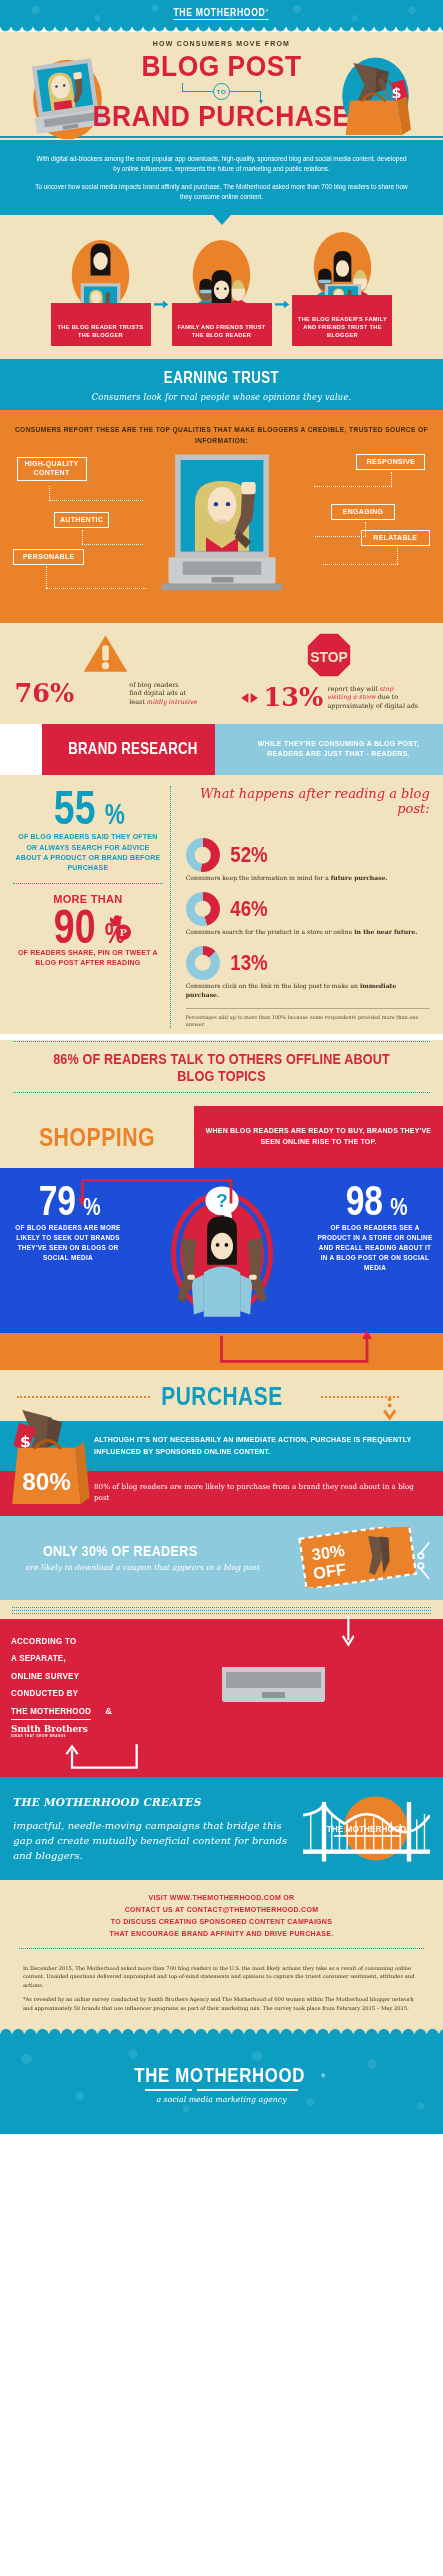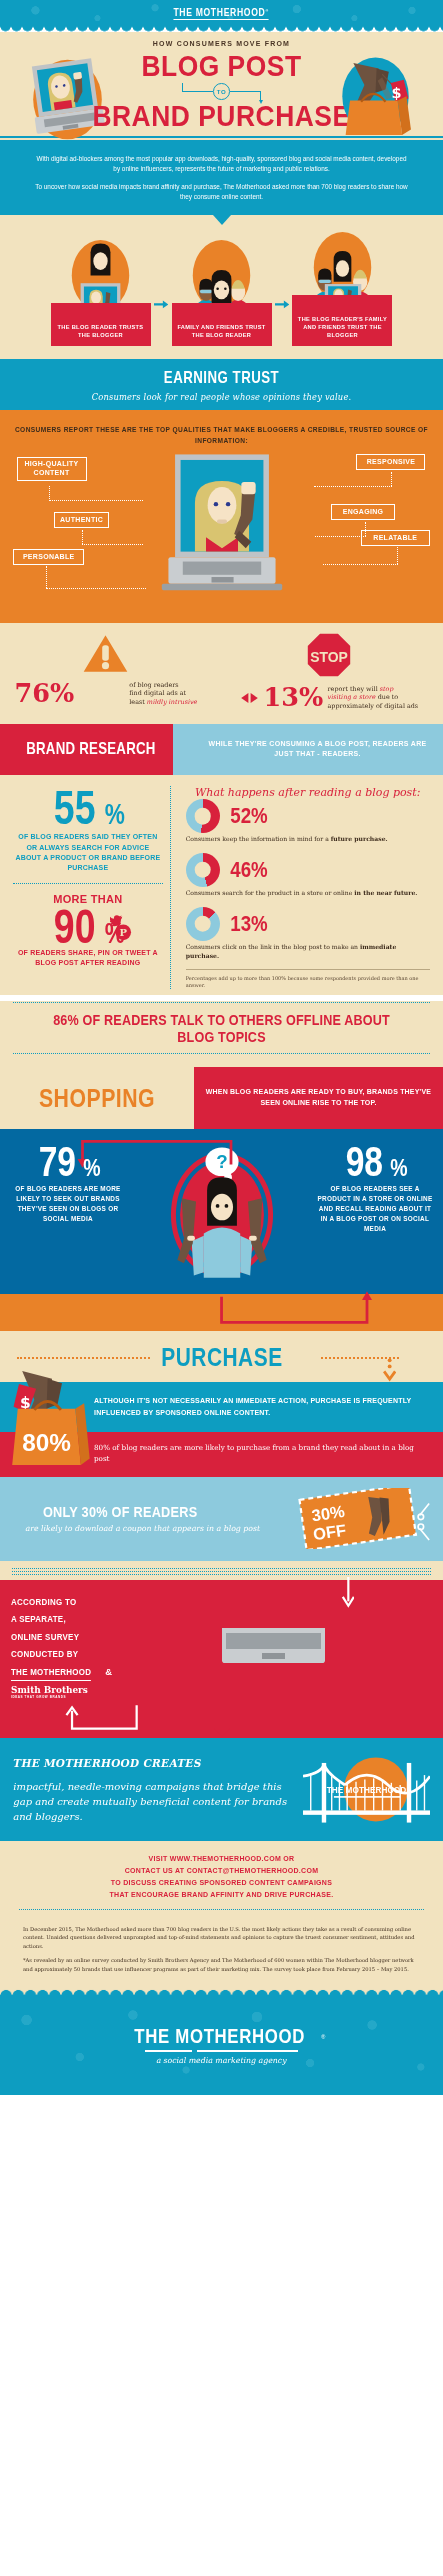--- a/index.html
+++ b/index.html
@@ -188,21 +188,21 @@
     display: flex; align-items: flex-start; justify-content: space-between;
   }
   .pct-huge {
     font-family: "DejaVu Serif", serif; color:#d8213c;
     font-size: 25.5px; font-weight: bold; line-height: 1;
   }
   .stat-copy { font-family:"DejaVu Serif",serif; font-size:6.4px; color:#3d2b1c; line-height:1.35; }
   .stat-copy em { color:#d8213c; font-style: italic; }
 
   
-  .chev-head { display: flex; align-items: stretch; height: 51px; }
+  .chev-head { display: flex; align-items: stretch; height: 51px; padding-left: 42px; }
   .chev-left {
     background: #d8213c; color: #fff; display:flex; align-items:center;
     padding-left: 10px; position: relative; width: 173px;
   }
   .chev-left h2 { font-size: 16.6px; letter-spacing: 0.3px; }
   .chev-left::after {
     content:""; position:absolute; right:-20px; top:0;
     border-top: 25.5px solid transparent; border-bottom: 25.5px solid transparent;
     border-left: 20px solid #d8213c;
   }
@@ -225,21 +225,21 @@
   .cap-teal { color:#0d9dc1; font-weight:bold; font-size:7px; line-height:1.45; letter-spacing:0.2px; margin-top:3.3px;}
   .morethan { color:#d8213c; font-weight:bold; font-size:11px; letter-spacing:0.3px; }
   .num-red {
     font-family:"Liberation Sans Narrow","Liberation Sans",sans-serif;
     color:#d8213c; font-size: 48px; font-weight:bold; line-height:.9; transform:scaleX(.78);
     display:inline-block;
   }
   .cap-red { color:#d8213c; font-weight:bold; font-size:7px; line-height:1.45; letter-spacing:0.2px; }
   .script-red {
     font-family:"DejaVu Serif",serif; font-style:italic; color:#d8213c;
-    font-size:11px; text-align:center; margin-bottom: 0;
+    font-size:13px; text-align:right; margin-bottom: 22px;
   }
   .donut-row { display:flex; align-items:center; gap:7.8px; margin-bottom: 2.2px; }
   .donut { width:34px; height:34px; border-radius:50%; position:relative; flex:0 0 34px; }
   .donut .hole { position:absolute; left:50%; top:50%; transform:translate(-50%,-50%);
     width:16.6px;height:16.6px;border-radius:50%; background:#f2e3bf; }
   .donut-pct { font-family:"Liberation Sans Narrow","Liberation Sans",sans-serif;
     color:#d8213c; font-size:22px; font-weight:bold; transform:scaleX(.85); display:inline-block;}
   .donut-copy { font-family:"DejaVu Serif",serif; font-size:6.1px; color:#3d2b1c; line-height:1.45; margin: 1.1px 0 8.9px; }
   .donut-copy b { font-weight:bold; }
   .finefoot { font-family:"DejaVu Serif",serif; font-size:5px; color:#5b4733; line-height:1.4; padding-top:4.4px; border-top:0.6px solid #b9a782; margin-top:3.3px;}
@@ -255,21 +255,21 @@
   .shop-word {
     width: 194px; display:flex; align-items:center; justify-content:center;
     color:#e98228; font-family:"Liberation Sans Narrow","Liberation Sans",sans-serif;
     font-weight:bold; font-size:26.6px; letter-spacing:0.6px; transform:scaleX(.8);
   }
   .shop-msg {
     flex:1; background:#d8213c; color:#fff; display:flex; align-items:center;
     justify-content:center; text-align:center; font-size:7px; font-weight:bold;
     line-height:1.55; padding: 0 11px; letter-spacing:0.2px; position:relative;
   }
-  .shop-body { background:#0369a1; padding: 14.4px 10px 12.2px; display:flex; align-items:flex-start; justify-content:space-between; position:relative; }
+  .shop-body { background:#1d4ed8; padding: 14.4px 10px 12.2px; display:flex; align-items:flex-start; justify-content:space-between; position:relative; }
   .shop-col { width: 116px; text-align:center; color:#fff; }
   .shop-num {
     font-family:"Liberation Sans Narrow","Liberation Sans",sans-serif;
     font-size: 42px; font-weight:bold; line-height:.92; transform:scaleX(.8); display:inline-block;
   }
   .shop-cap { font-size:6.4px; font-weight:bold; line-height:1.55; letter-spacing:0.3px; margin-top:2.2px; }
   .shop-center { width: 133px; display:flex; align-items:center; justify-content:center; }
 
   
   .purchase-head { background:#f2e3bf; padding: 12.2px 0 10px; position:relative; text-align:center; }

